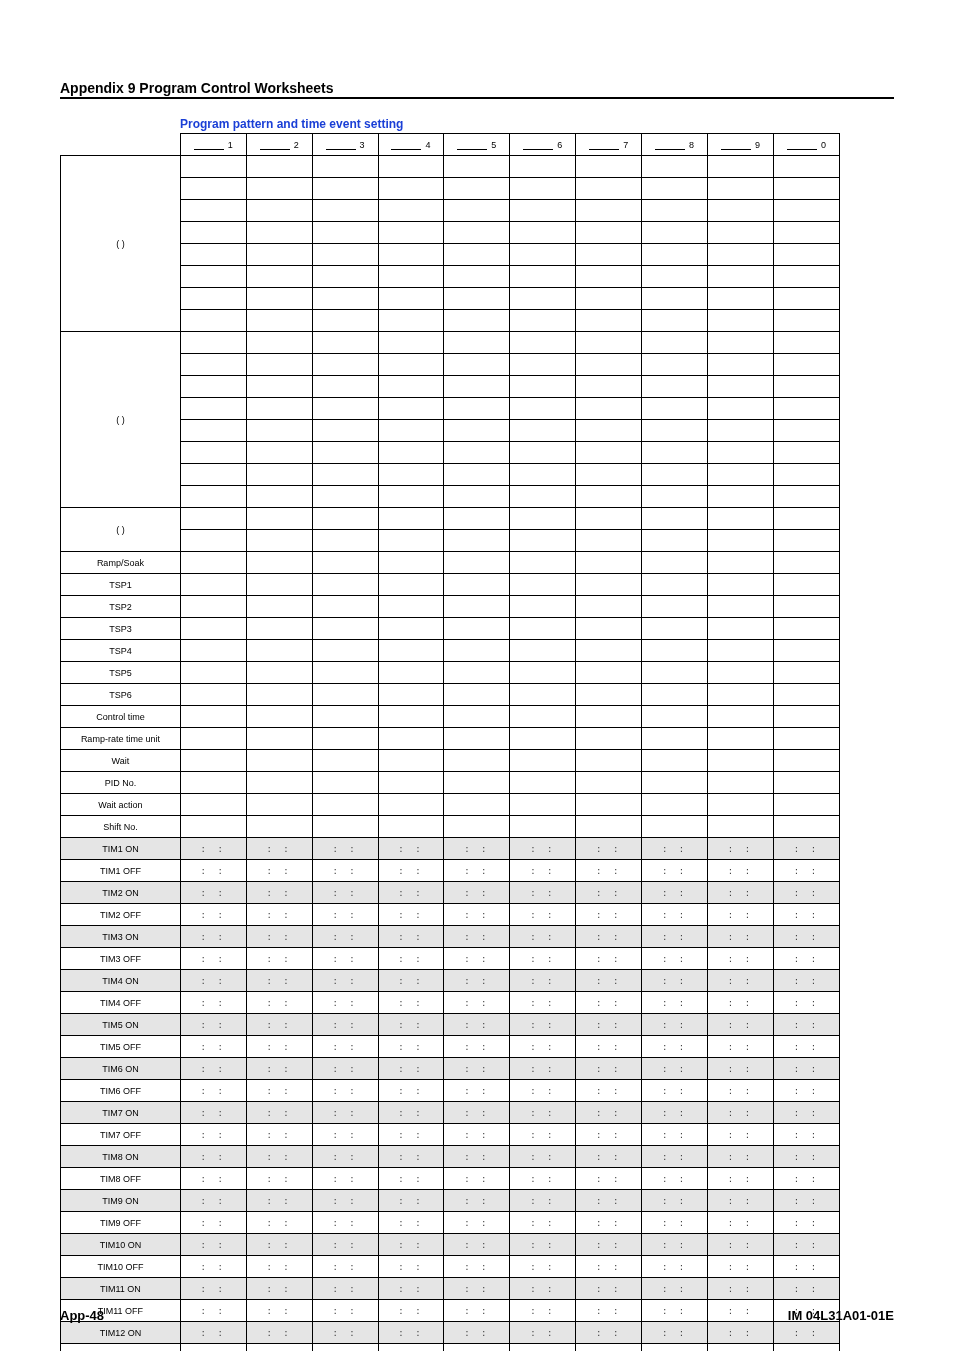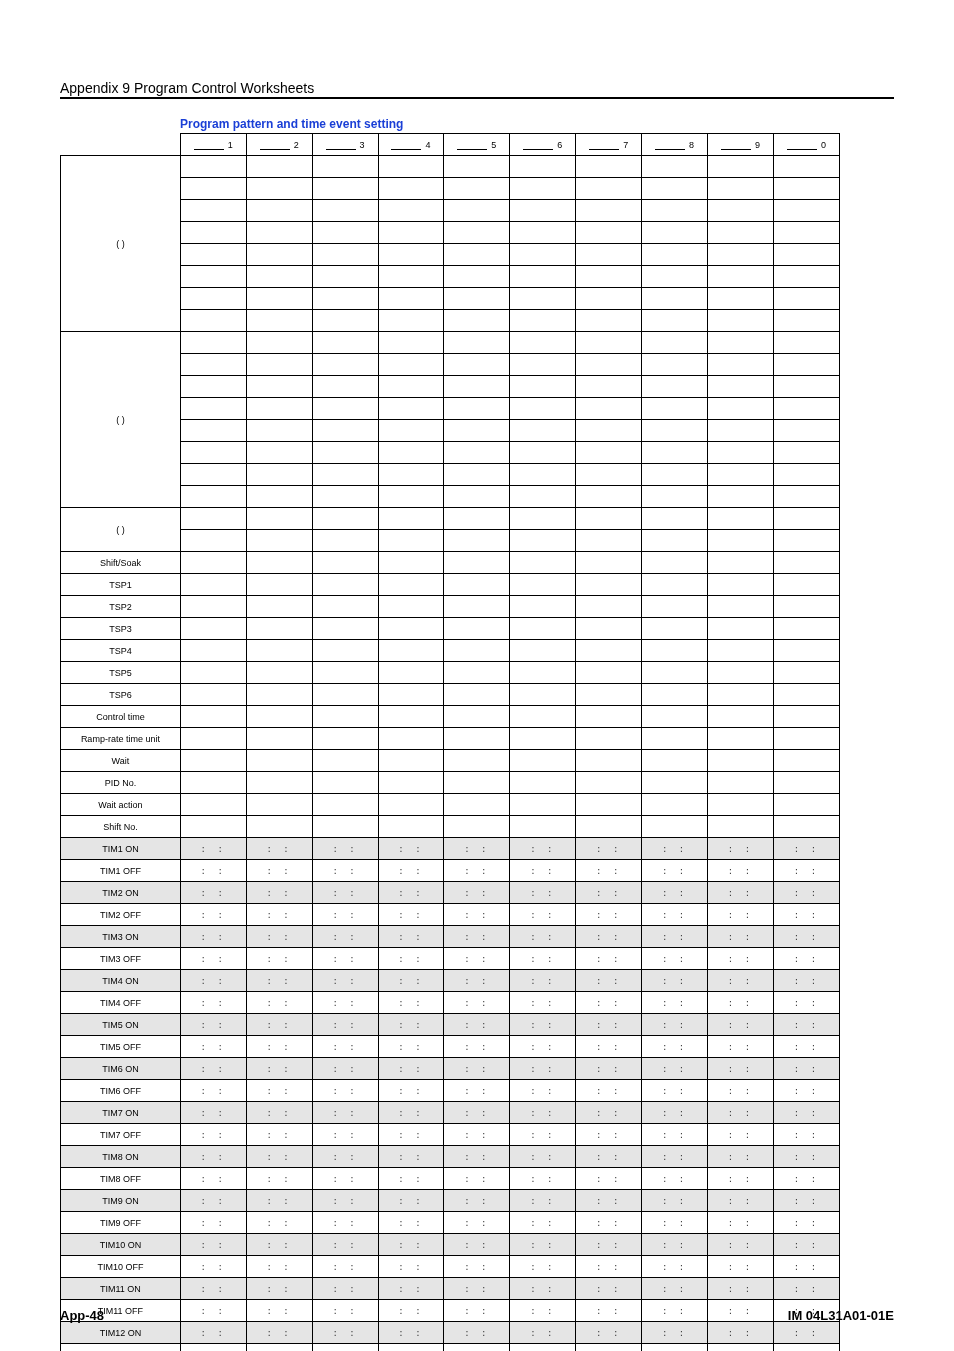--- a/index.html
+++ b/index.html
@@ -8,21 +8,21 @@
     font-family: Arial, Helvetica, sans-serif;
     width: 954px;
     height: 1351px;
     position: relative;
     color: #000;
   }
   .page {
     padding: 80px 60px 30px 60px;
   }
   .header-title {
-    font-weight: normal;
+    font-weight: bold;
     font-size: 14px;
     margin-bottom: 1px;
   }
   .rule {
     height: 2px;
     background: #000;
     margin-bottom: 18px;
   }
   .subheading {
     color: #1a3fd6;
@@ -329,21 +329,21 @@
           <td class="col"></td>
           <td class="col"></td>
           <td class="col"></td>
           <td class="col"></td>
           <td class="col"></td>
         </tr>
       </tbody>
 
     <tbody id="midrows">
         <tr>
-          <td class="lbl">Shift/Soak</td>
+          <td class="lbl">Ramp/Soak</td>
           <td class="col"></td>
           <td class="col"></td>
           <td class="col"></td>
           <td class="col"></td>
           <td class="col"></td>
           <td class="col"></td>
           <td class="col"></td>
           <td class="col"></td>
           <td class="col"></td>
           <td class="col"></td>

